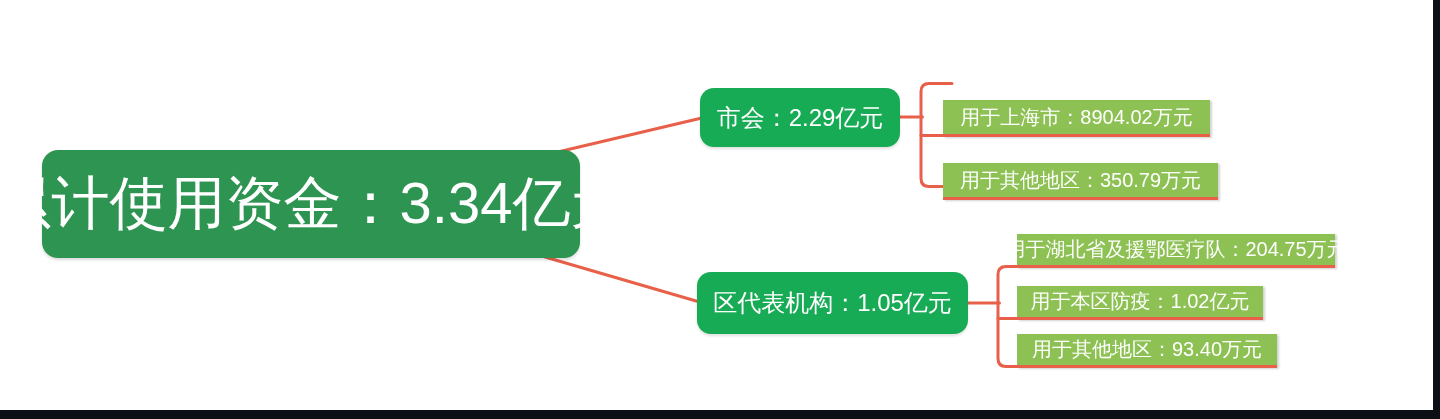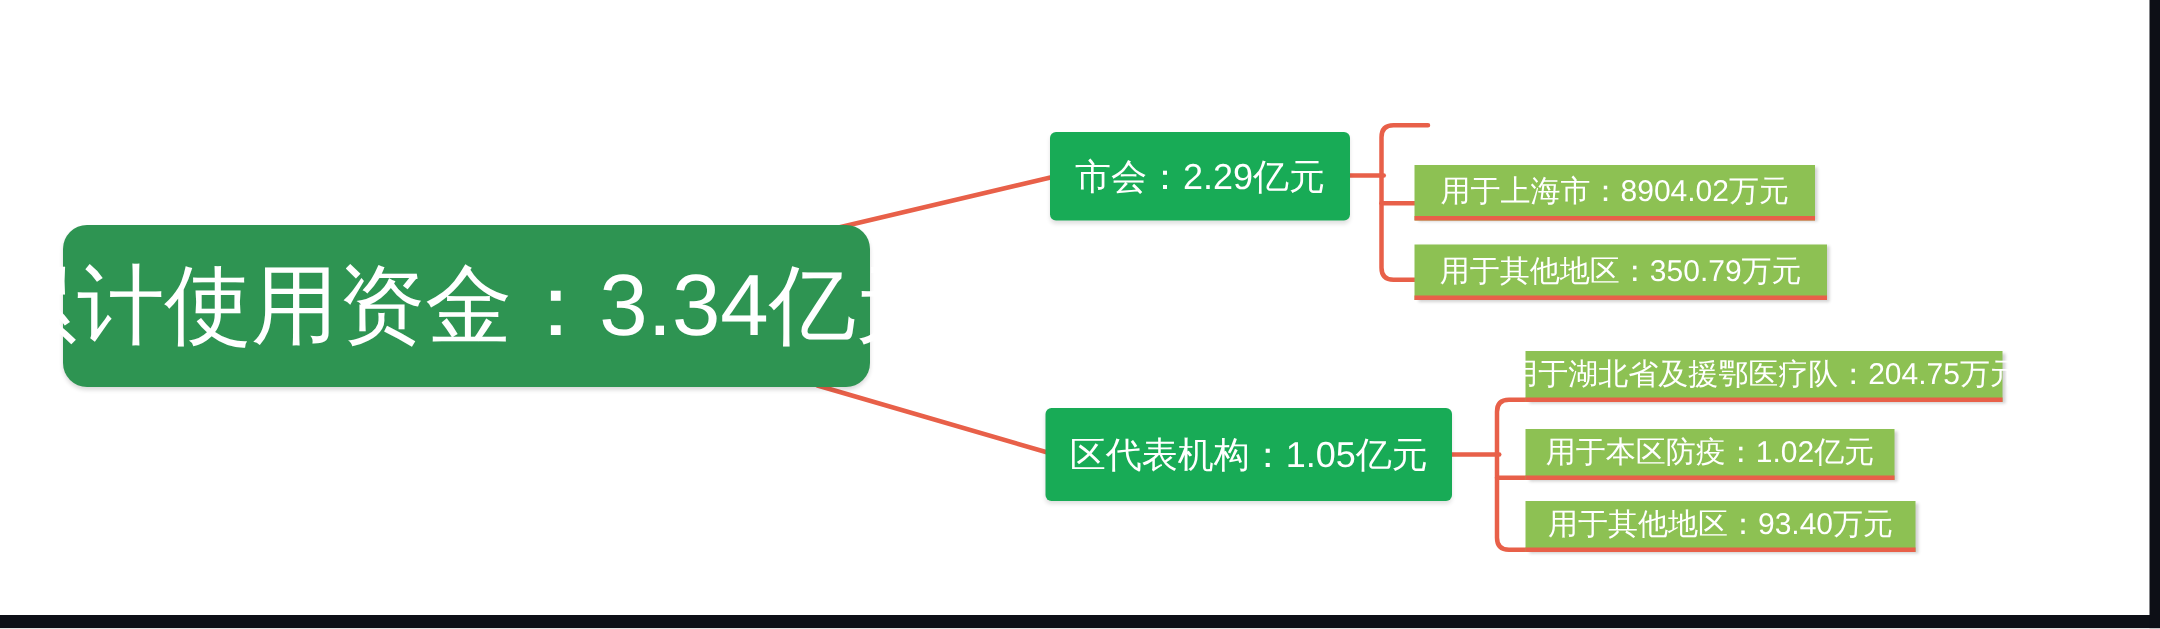--- a/index.html
+++ b/index.html
@@ -34,34 +34,34 @@
   .node-root {
     left: 42px; top: 150px;
     width: 538px; height: 108px;
     background: #2E9452;
     border-radius: 16px;
     font-size: 58px;
     box-shadow: 0 2px 3px rgba(0,0,0,0.15);
   }
   .node-branch {
     background: #18AB56;
-    border-radius: 4px;
+    border-radius: 14px;
     font-size: 24px;
     box-shadow: 0 2px 3px rgba(0,0,0,0.12);
   }
   .node-branch-1 { left: 700px; top: 88px;  width: 200px; height: 59px; }
   .node-branch-2 { left: 697px; top: 272px; width: 271px; height: 62px; }
   .node-leaf {
     background: #8DC153;
     border-bottom: 3px solid #E86049;
     font-size: 20px;
     box-shadow: 2px 1px 2px rgba(0,0,0,0.18);
   }
   .leaf-u1 { left: 943px;  top: 48px;  width: 350px; height: 37px; }
-  .leaf-u2 { left: 943px;  top: 100px; width: 267px; height: 37px; margin-top: 10px; }
+  .leaf-u2 { left: 943px;  top: 100px; width: 267px; height: 37px; }
   .leaf-u3 { left: 943px;  top: 151px; width: 275px; height: 37px; margin-top: 12px; }
   .leaf-d1 { left: 1017px; top: 234px; width: 318px; height: 34px; }
   .leaf-d2 { left: 1017px; top: 286px; width: 246px; height: 34px; }
   .leaf-d3 { left: 1017px; top: 334px; width: 260px; height: 34px; }
   .edge-strip {
     position: absolute;
     background: #0D0F16;
     z-index: 3;
   }
   .edge-bottom { left: 0; top: 410px; width: 1440px; height: 9px; }

